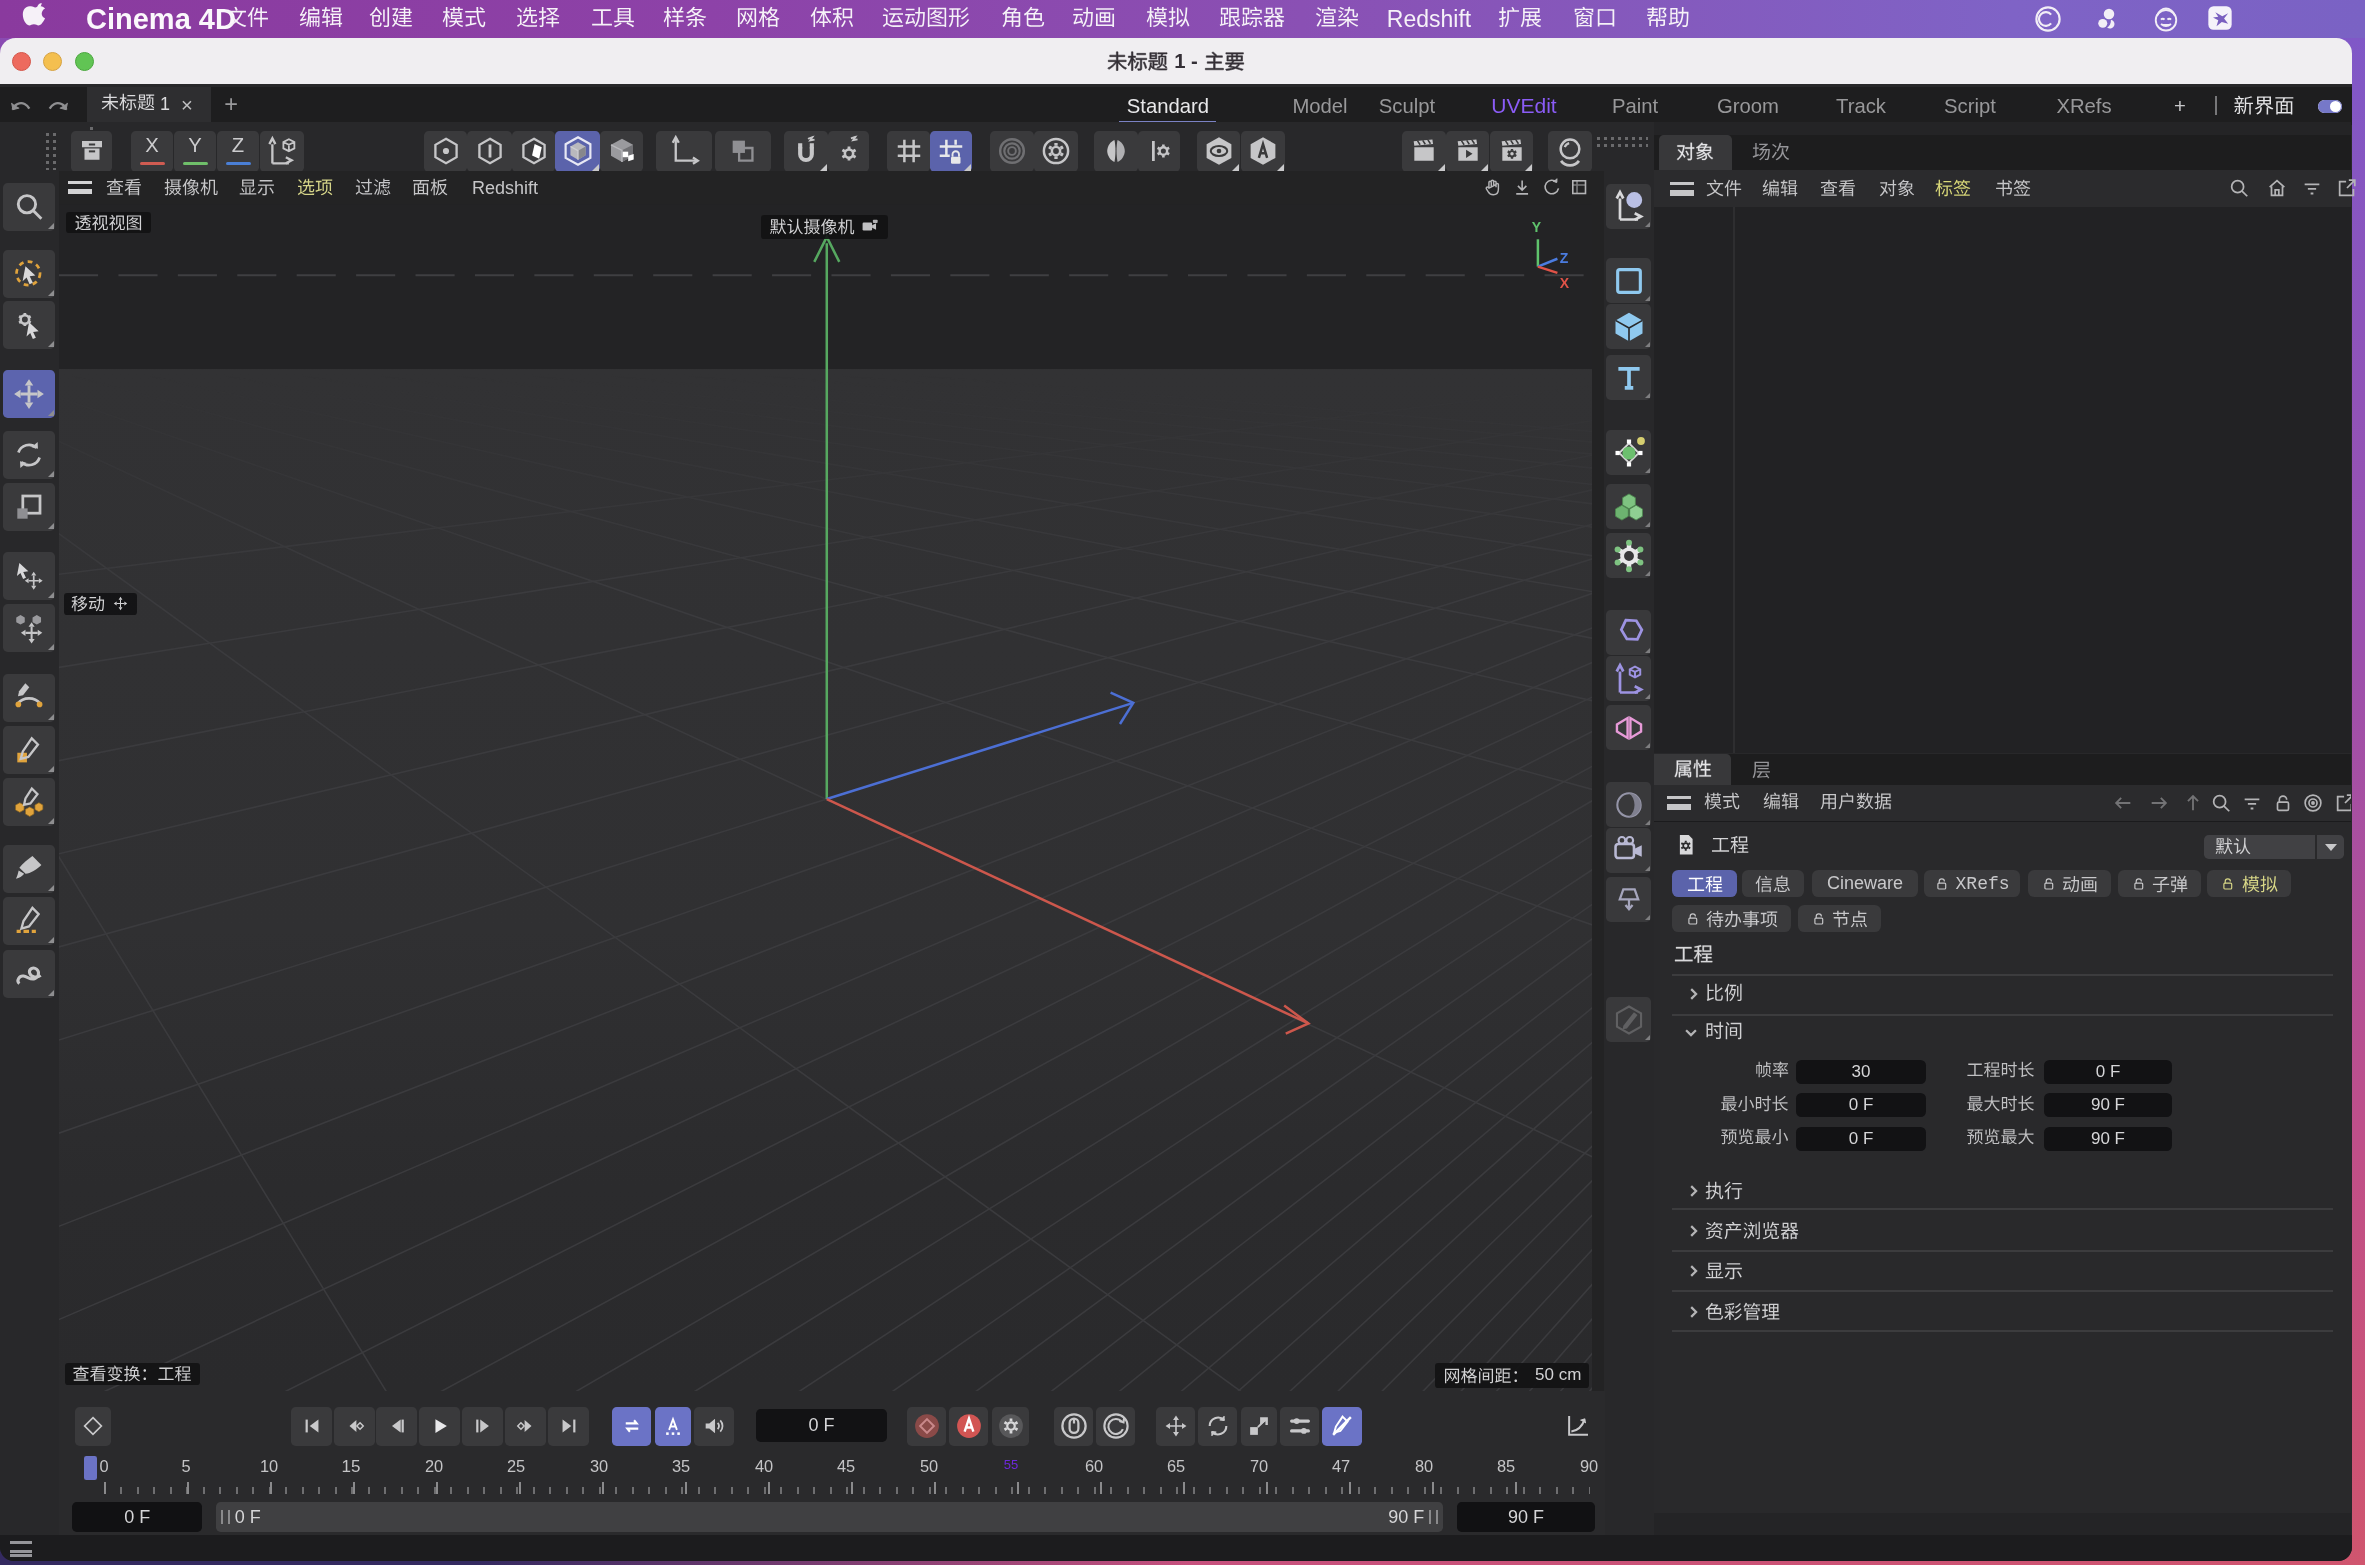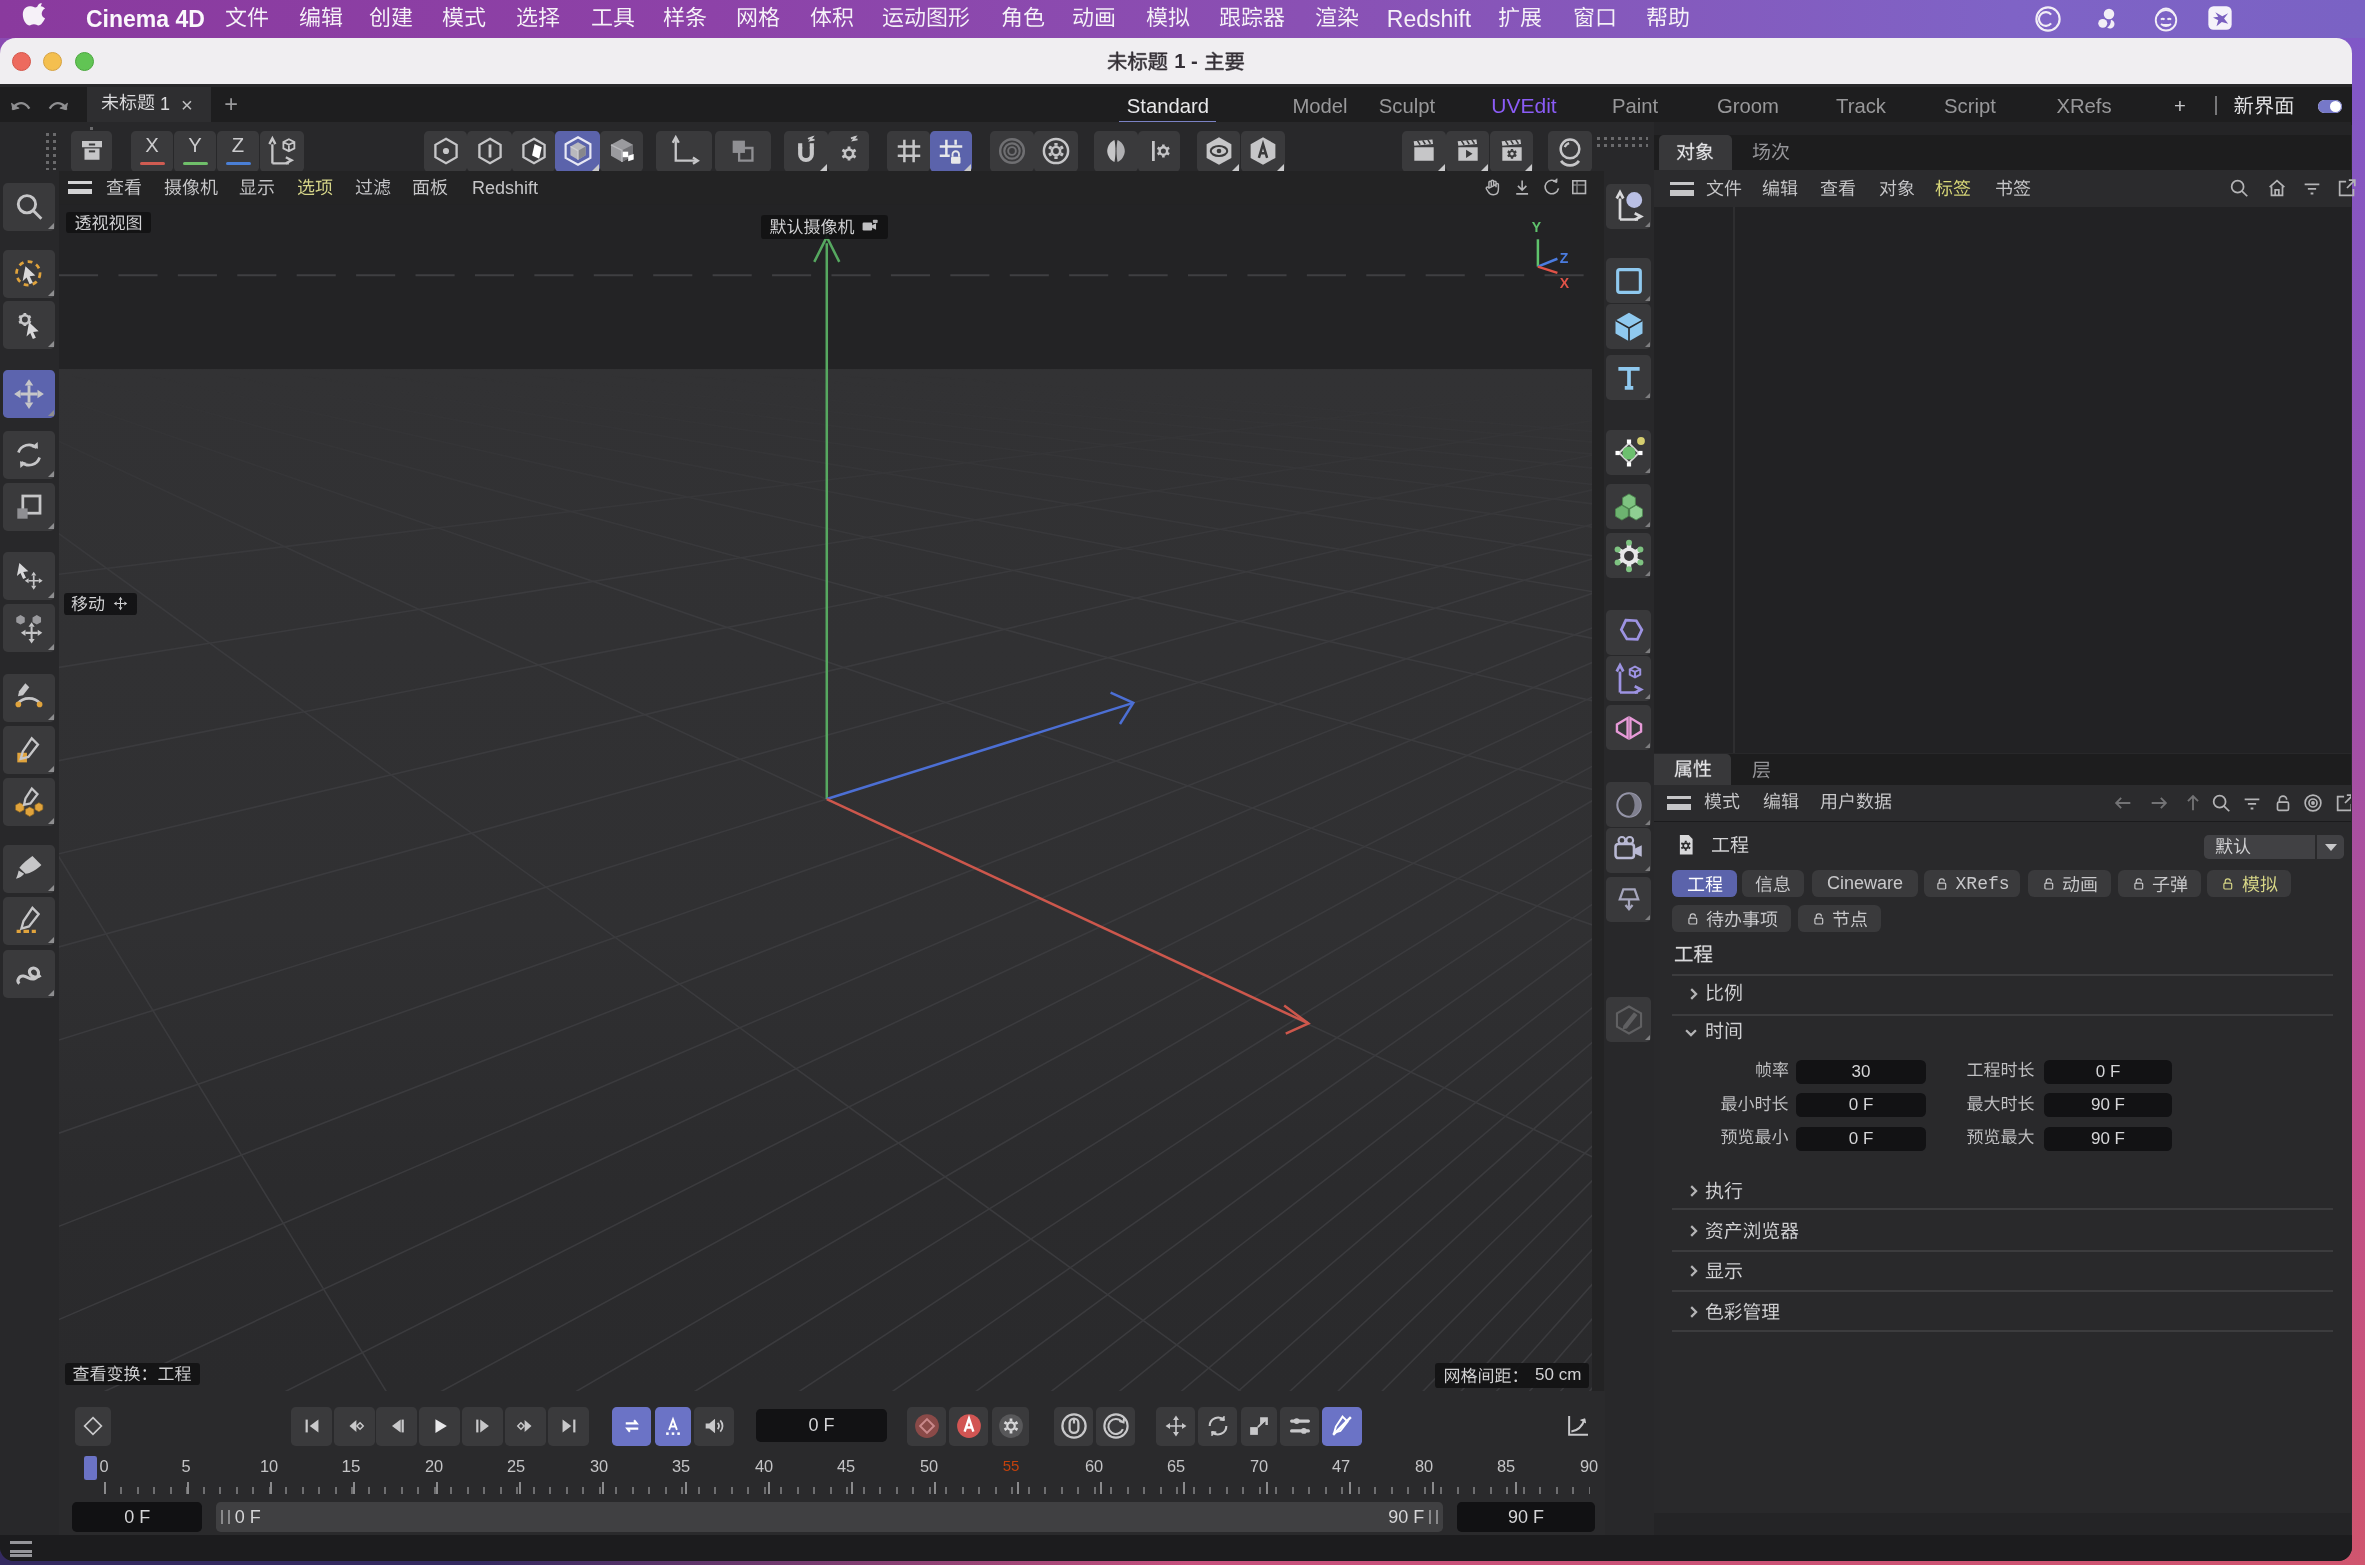--- a/index.html
+++ b/index.html
@@ -570,21 +570,21 @@
       <path id="gr7406" d="M476 540H629V411H476ZM694 540H847V411H694ZM476 728H629V601H476ZM694 728H847V601H694ZM318 22V-47H967V22H700V160H933V228H700V346H919V794H407V346H623V228H395V160H623V22ZM35 100 54 24C142 53 257 92 365 128L352 201L242 164V413H343V483H242V702H358V772H46V702H170V483H56V413H170V141C119 125 73 111 35 100Z"></path>
     </defs>
   </svg>
 <div id="root">
     <div style="position:absolute;left:0px;top:0px;width:2366px;height:38px;background:linear-gradient(90deg,#8a3a9e 0%,#8d42a8 30%,#8a50b4 55%,#7f63c6 85%,#7a62c4 100%);">
       <div style="position:absolute;left:19px;top:2.3px;width:34px;height:33px;">
         <svg class="ic" style="width:30px;height:30px;color:#f6f1f8;" viewBox="0 0 24 24">
           <use href="#m_apple"></use>
         </svg>
       </div>
-      <div style="position:absolute;left:86px;top:0px;width:188px;height:55px;line-height:38px;font-weight:bold;font-size:23px;color:#fbf8fc;">Cinema 4D</div>
+      <div style="position:absolute;left:86px;top:0px;width:188px;height:55px;line-height:38px;font-weight:bold;font-size:29px;color:#fbf8fc;">Cinema 4D</div>
       <div style="position:absolute;left:247px;top:6.3px;transform:translateX(-50%);"><svg class="ct" style="vertical-align:-0.12em;width:44px;height:22px" viewBox="0 0 28.0 14.0">
           <g fill="#f6f2f8" transform="translate(0,12.32) scale(0.0140,-0.0140)">
             <use href="#gr6587" x="0"></use>
             <use href="#gr4ef6" x="1000"></use>
           </g>
         </svg></div>
       <div style="position:absolute;left:321px;top:6.3px;transform:translateX(-50%);"><svg class="ct" style="vertical-align:-0.12em;width:44px;height:22px" viewBox="0 0 28.0 14.0">
           <g fill="#f6f2f8" transform="translate(0,12.32) scale(0.0140,-0.0140)">
             <use href="#gr7f16" x="0"></use>
             <use href="#gr8f91" x="1000"></use>
@@ -1995,21 +1995,21 @@
         <div style="position:absolute;left:127px;top:66px;transform:translateX(-50%);font-size:16.4px;color:#c4c4c6;">5</div>
         <div style="position:absolute;left:210px;top:66px;transform:translateX(-50%);font-size:16.4px;color:#c4c4c6;">10</div>
         <div style="position:absolute;left:292px;top:66px;transform:translateX(-50%);font-size:17px;color:#c4c4c6;">15</div>
         <div style="position:absolute;left:375px;top:66px;transform:translateX(-50%);font-size:16.4px;color:#c4c4c6;">20</div>
         <div style="position:absolute;left:457px;top:66px;transform:translateX(-50%);font-size:16.4px;color:#c4c4c6;">25</div>
         <div style="position:absolute;left:540px;top:66px;transform:translateX(-50%);font-size:16.4px;color:#c4c4c6;">30</div>
         <div style="position:absolute;left:622px;top:66px;transform:translateX(-50%);font-size:16.4px;color:#c4c4c6;">35</div>
         <div style="position:absolute;left:705px;top:66px;transform:translateX(-50%);font-size:16.4px;color:#c4c4c6;">40</div>
         <div style="position:absolute;left:787px;top:66px;transform:translateX(-50%);font-size:16.4px;color:#c4c4c6;">45</div>
         <div style="position:absolute;left:870px;top:66px;transform:translateX(-50%);font-size:16.4px;color:#c4c4c6;">50</div>
-        <div style="position:absolute;left:952px;top:66px;transform:translateX(-50%);font-size:15px;color:#c2410c;">55</div>
+        <div style="position:absolute;left:952px;top:66px;transform:translateX(-50%);font-size:13px;color:#6d28d9;">55</div>
         <div style="position:absolute;left:1035px;top:66px;transform:translateX(-50%);font-size:16.4px;color:#c4c4c6;">60</div>
         <div style="position:absolute;left:1117px;top:66px;transform:translateX(-50%);font-size:16.4px;color:#c4c4c6;">65</div>
         <div style="position:absolute;left:1200px;top:66px;transform:translateX(-50%);font-size:16.4px;color:#c4c4c6;">70</div>
         <div style="position:absolute;left:1282px;top:66px;transform:translateX(-50%);font-size:16.4px;color:#c4c4c6;">47</div>
         <div style="position:absolute;left:1365px;top:66px;transform:translateX(-50%);font-size:16.4px;color:#c4c4c6;">80</div>
         <div style="position:absolute;left:1447px;top:66px;transform:translateX(-50%);font-size:16.4px;color:#c4c4c6;">85</div>
         <div style="position:absolute;left:1530px;top:66px;transform:translateX(-50%);font-size:16.4px;color:#c4c4c6;">90</div>
         <div style="position:absolute;left:25px;top:65px;width:13.3px;height:23.5px;background:#6b73c6;border-radius:2.3px;"></div>
         <div style="position:absolute;left:45px;top:96px;width:1486px;height:7px;background-image:repeating-linear-gradient(90deg,#6e6e70 0,#6e6e70 1.6px,transparent 1.6px,transparent 16.5px);background-size:100% 100%;"></div>
         <div style="position:absolute;left:45px;top:91px;width:1486px;height:11.7px;background-image:repeating-linear-gradient(90deg,#8a8a8c 0,#8a8a8c 1.9px,transparent 1.9px,transparent 83px);"></div>

